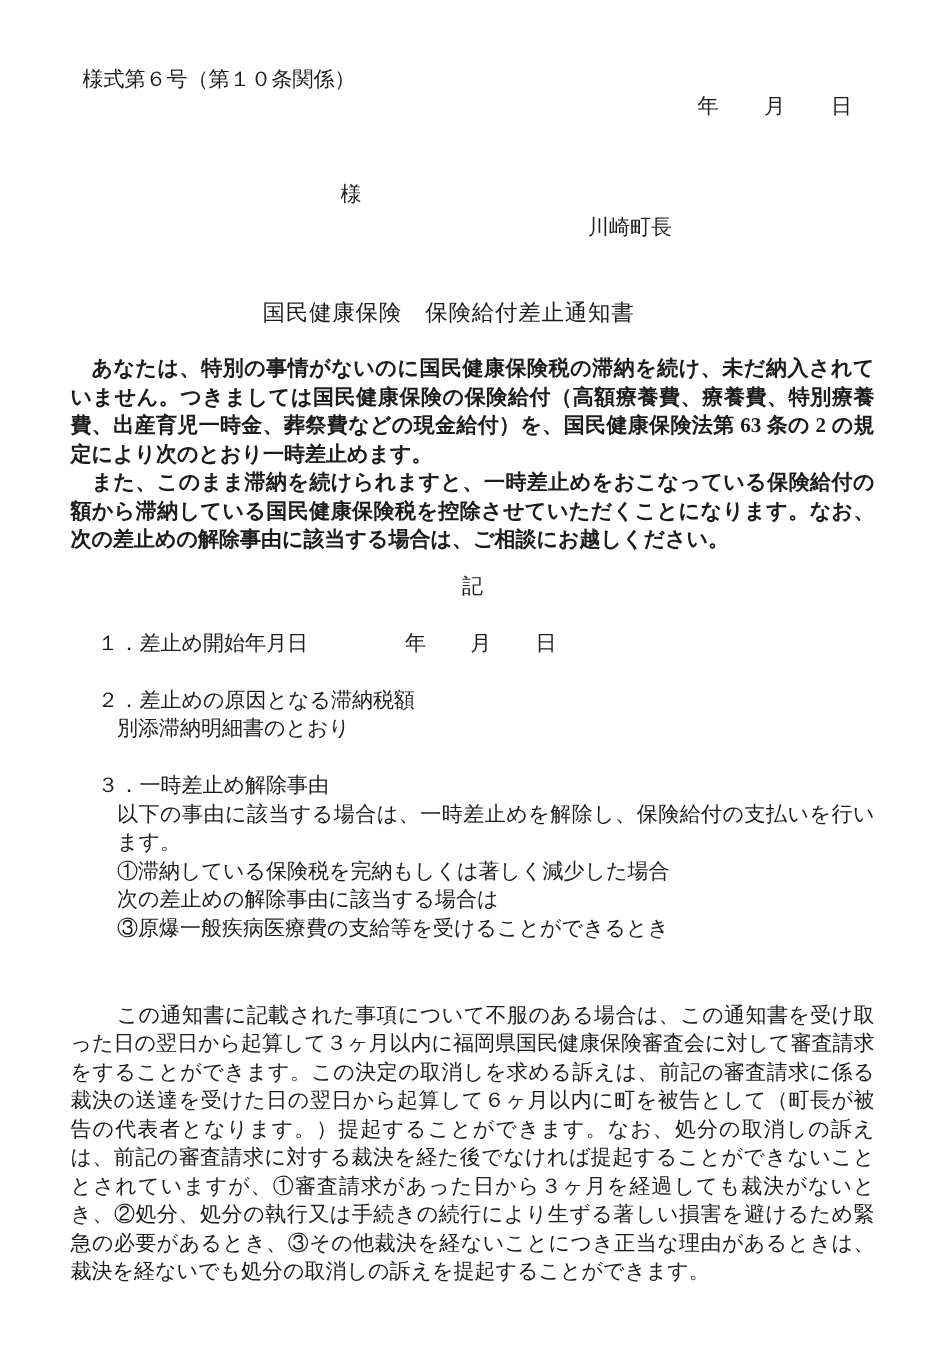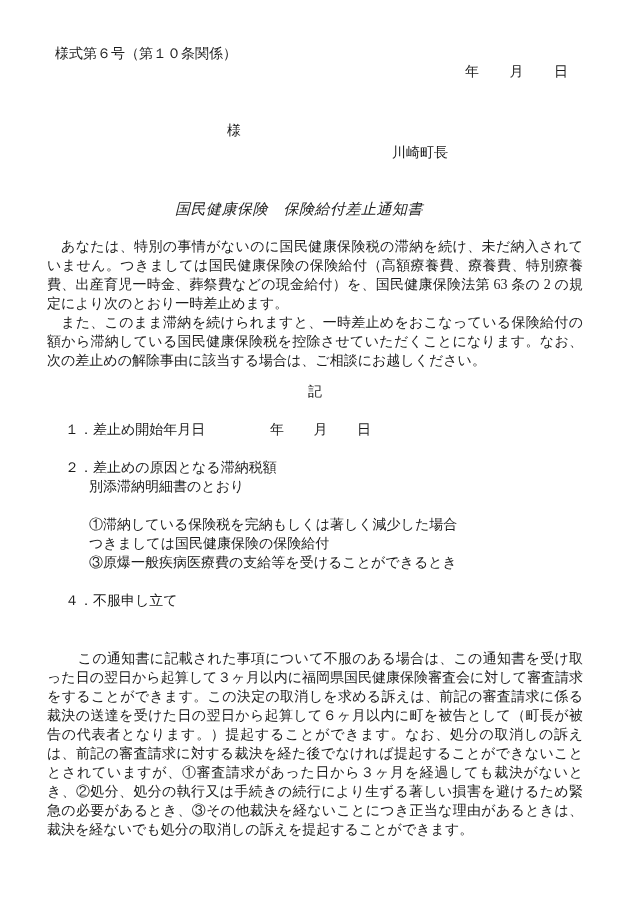--- a/index.html
+++ b/index.html
@@ -45,34 +45,34 @@
     white-space: nowrap;
   }
   .doc-title {
     position: absolute;
     left: 0;
     top: 200px;
     width: 100%;
     text-align: center;
     font-size: 15px;
     letter-spacing: 0.5px;
-    font-style: italic;
   }
   .body-content {
     position: absolute;
     left: 0;
     top: 237px;
     width: 630px;
     padding: 0 47px;
     box-sizing: border-box;
   }
   .para {
     margin: 0;
     text-align: justify;
     text-indent: 1em;
+    font-weight: bold;
   }
   .record-marker {
     text-align: center;
     margin-top: 12px;
     margin-bottom: 8px;
   }
   .item {
     margin-left: 18px;
     margin-top: 19px;
   }
@@ -82,21 +82,21 @@
   }
   .item1-blanks {
     position: absolute;
     left: 205px;
     top: 0;
     white-space: nowrap;
   }
   .item1-blanks .dl-unit { display: inline-block; }
   .item1-blanks .dl-unit + .dl-unit { margin-left: 26px; }
   .item-sub {
-    margin-left: 24px;
+    margin-left: 13px;
     text-align: justify;
   }
   .item-note {
     margin-left: 15px;
     padding-left: 13px;
     text-indent: -13px;
     text-align: justify;
   }
   .item4-body {
     margin-left: -18px;
@@ -144,26 +144,27 @@
     </div>
 
     <div class="item">
       <div class="item-head">
         <span>２．</span><span>差止めの原因となる滞納税額</span>
       </div>
       <div class="item-sub">別添滞納明細書のとおり</div>
     </div>
 
     <div class="item">
+      <div class="item-head">
+        <span>３．</span><span>一時差止め解除事由</span>
+      </div>
+      <div class="item-sub">以下の事由に該当する場合は、一時差止めを解除し、保険給付の支払いを行います。</div>
       <div class="item-sub">①滞納している保険税を完納もしくは著しく減少した場合</div>
-      <div class="item-sub">つきましては国民健康保険の保険給付</div>
+      <div class="item-sub">次の差止めの解除事由に該当する場合は</div>
       <div class="item-sub">③原爆一般疾病医療費の支給等を受けることができるとき</div>
     </div>
 
     <div class="item">
-      <div class="item-head">
-        <span>４．</span><span>不服申し立て</span>
-      </div>
       <div class="item4-body">この通知書に記載された事項について不服のある場合は、この通知書を受け取った日の翌日から起算して３ヶ月以内に福岡県国民健康保険審査会に対して審査請求をすることができます。この決定の取消しを求める訴えは、前記の審査請求に係る裁決の送達を受けた日の翌日から起算して６ヶ月以内に町を被告として（町長が被告の代表者となります。）提起することができます。なお、処分の取消しの訴えは、前記の審査請求に対する裁決を経た後でなければ提起することができないこととされていますが、①審査請求があった日から３ヶ月を経過しても裁決がないとき、②処分、処分の執行又は手続きの続行により生ずる著しい損害を避けるため緊急の必要があるとき、③その他裁決を経ないことにつき正当な理由があるときは、裁決を経ないでも処分の取消しの訴えを提起することができます。</div>
     </div>
 
   </div>
 </div>
 
 </body></html>

